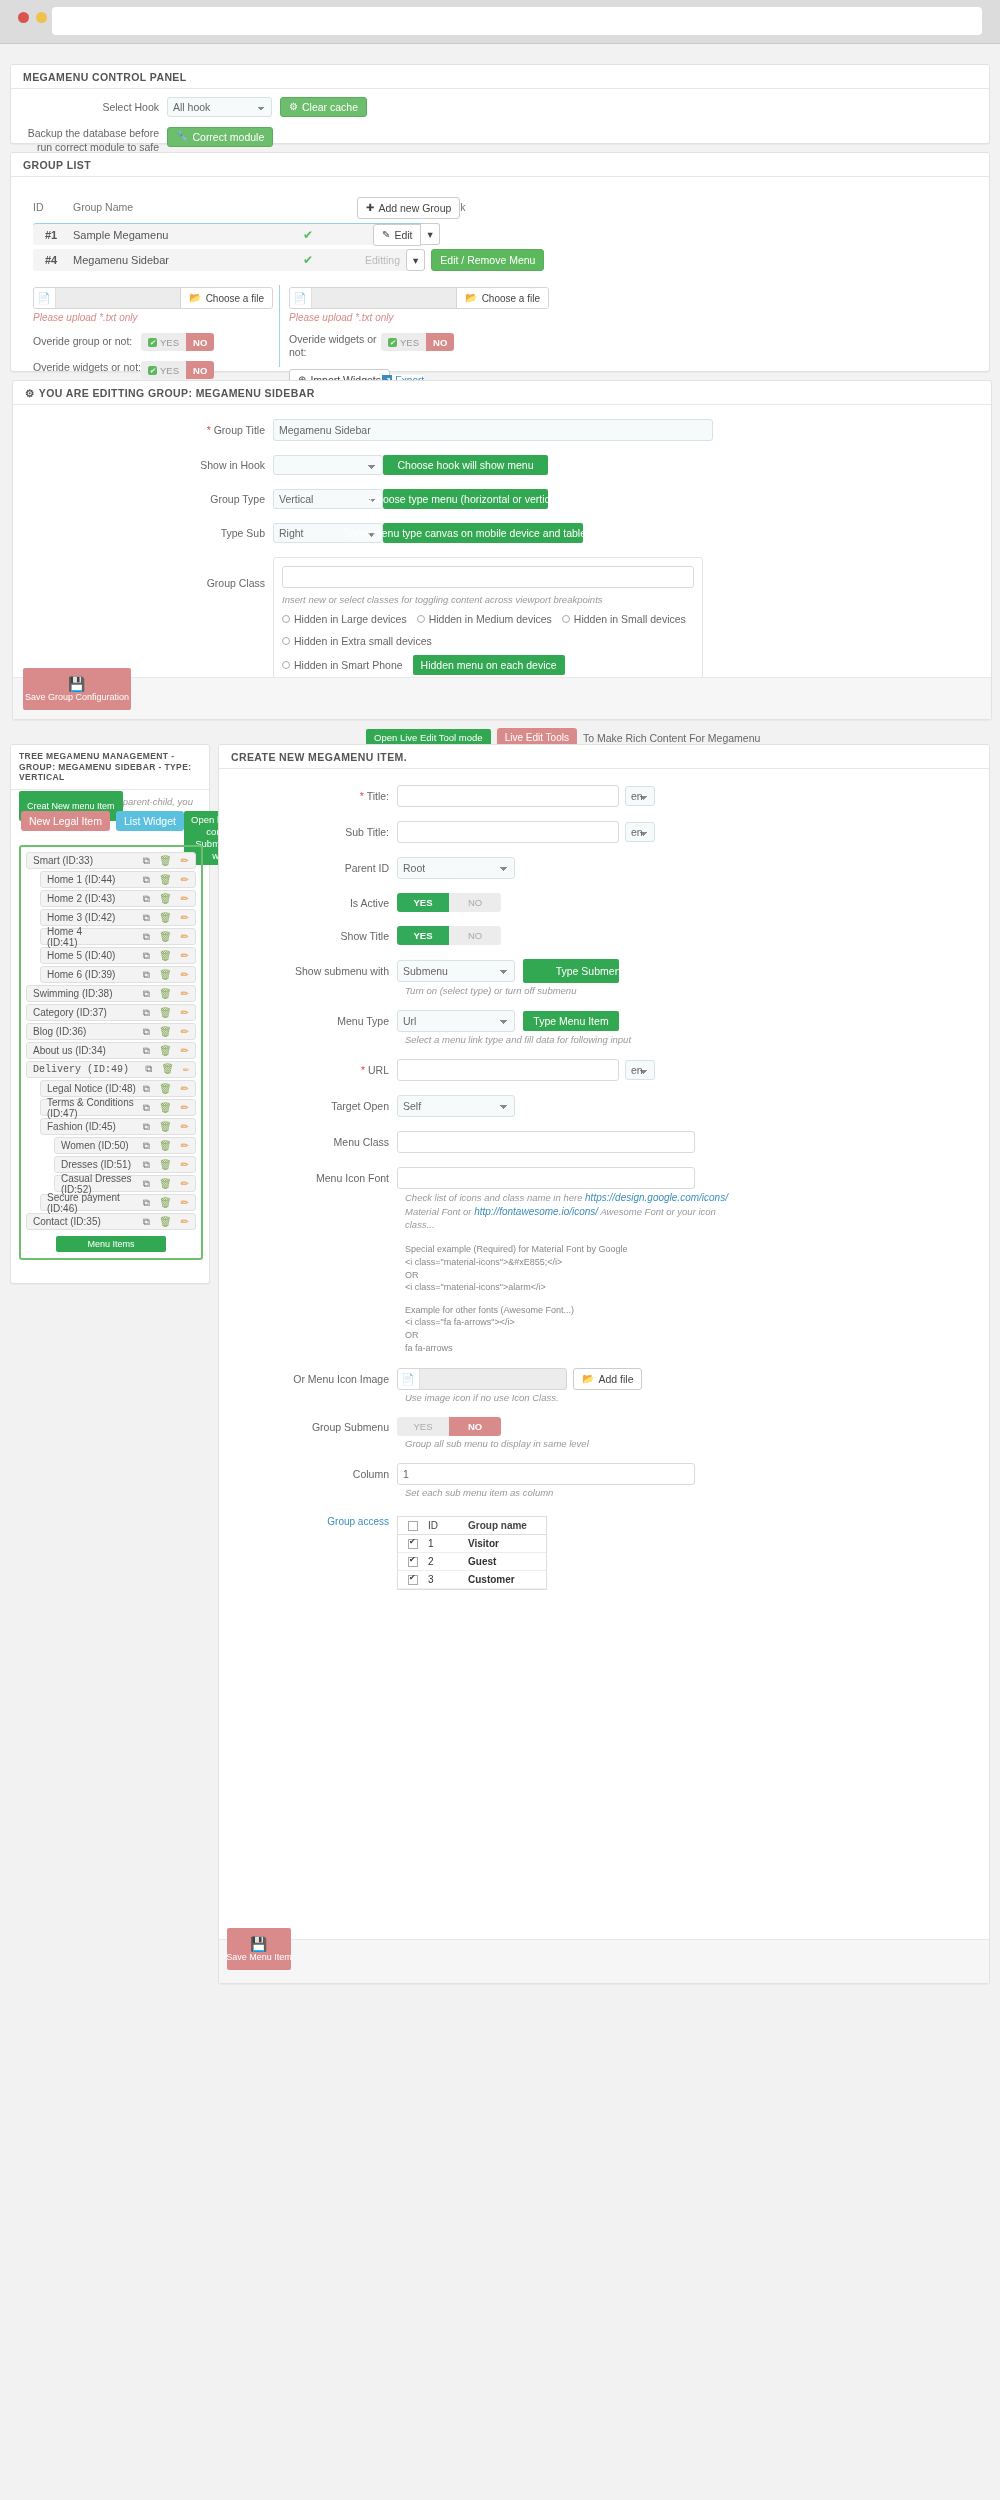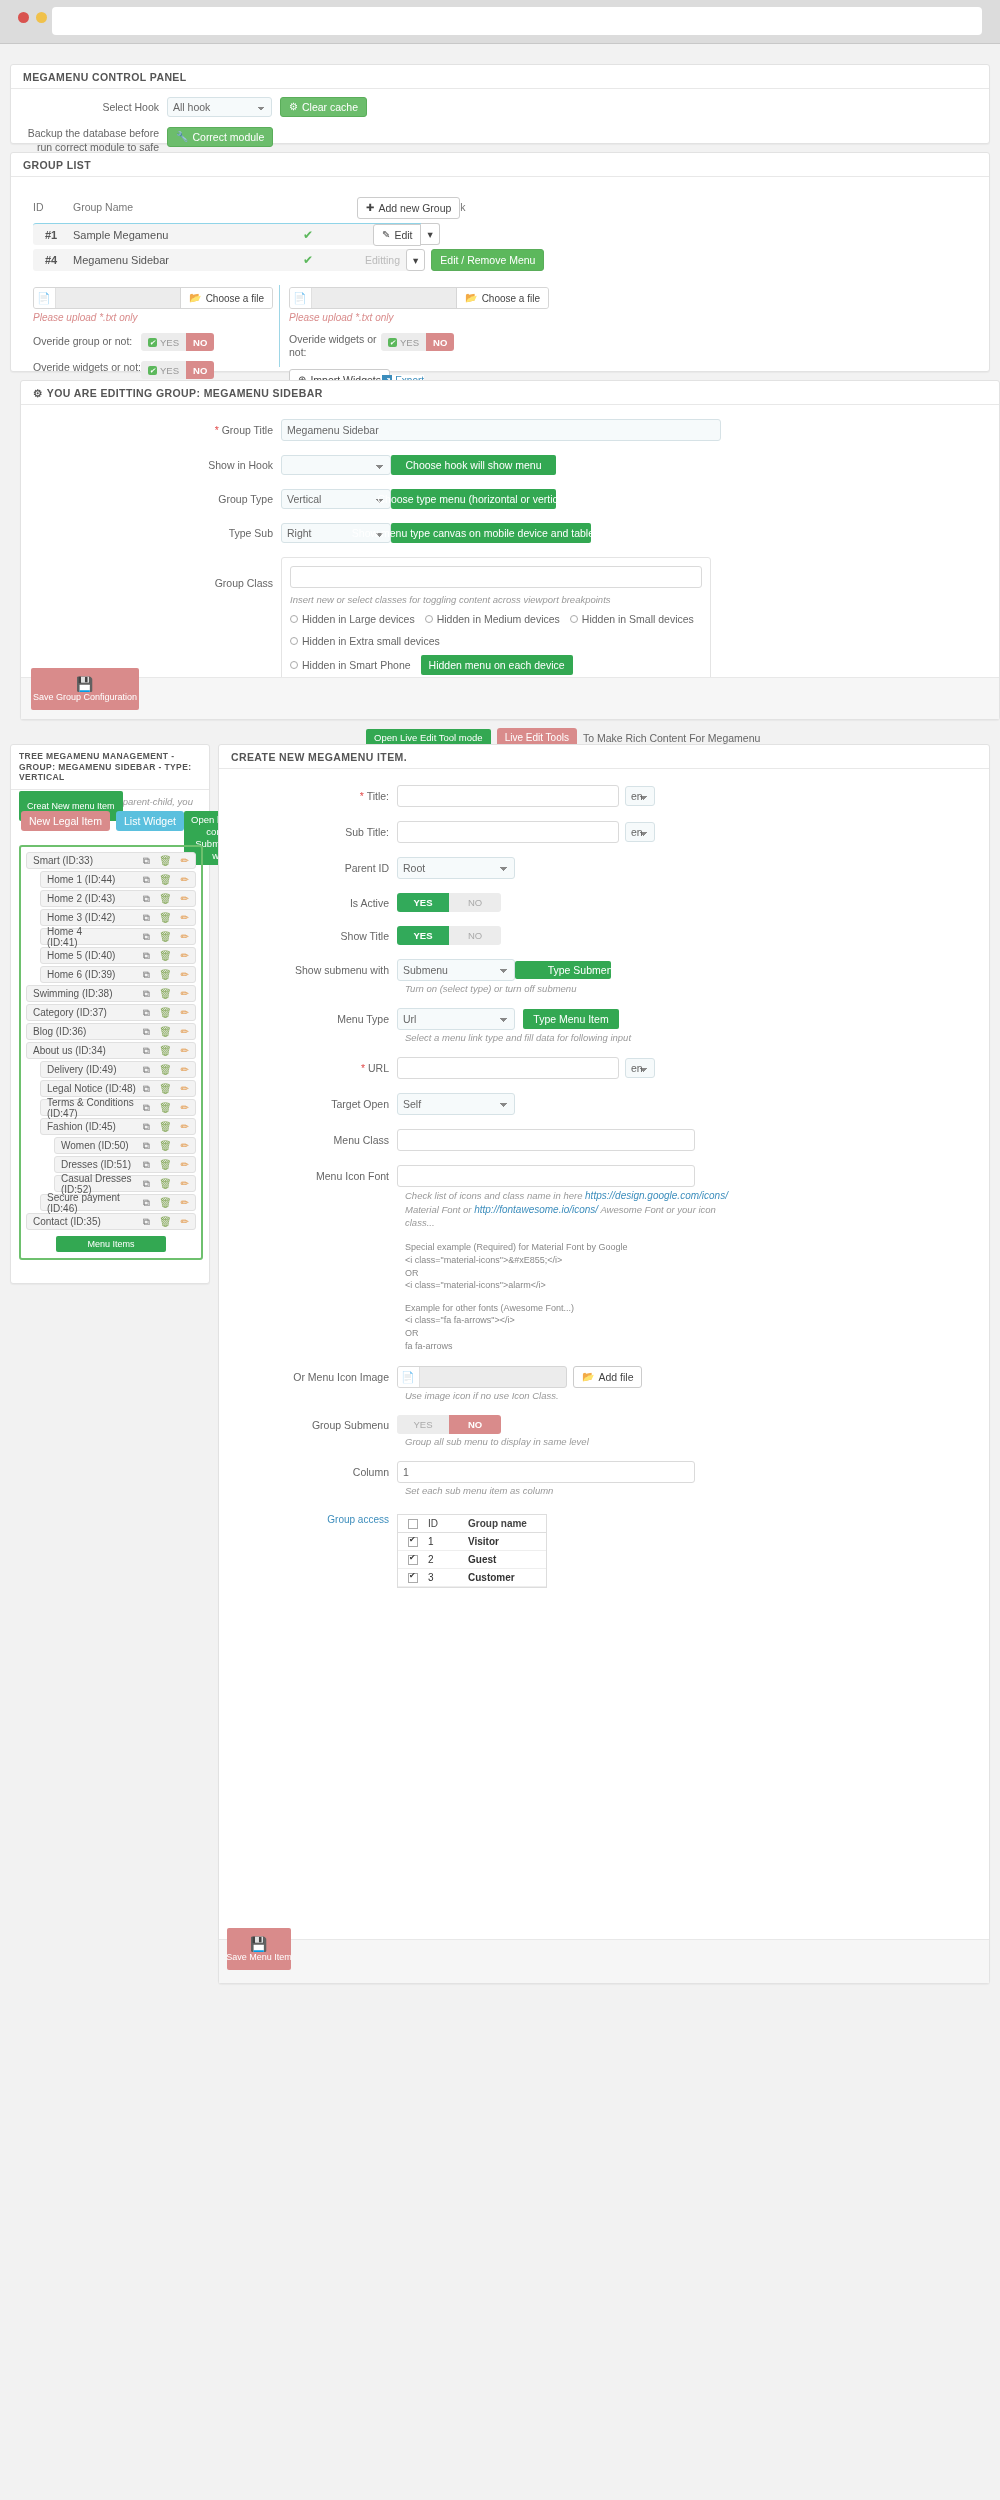--- a/index.html
+++ b/index.html
@@ -250,21 +250,21 @@
         <span class="ico" style="background:#3c8dbc;color:#fff;padding:0 1px;">↗</span>
         <span>Export</span>
       </span>
     </div>
     <div style="text-align:center; margin-top:8px; width:200px;">
       <a class="linkblue">Widgets Of Shop</a>
     </div>
   </div>
 </div>
 
-<div class="panel" style="left:20px; top:380px; width:980px; height:340px;">
+<div class="panel" style="left:12px; top:380px; width:980px; height:340px;">
   <div class="panel-head">
     <span class="gear">⚙</span><span>YOU ARE EDITTING GROUP: MEGAMENU SIDEBAR</span>
   </div>
 
   <div style="position:absolute; left:0; top:28px; width:100%;">
 
     <div style="display:flex; align-items:center; margin:10px 0;">
       <div style="width:260px; text-align:right; padding-right:8px;" class="lbl">
         <span class="req">*</span> <span>Group Title</span>
       </div>
@@ -442,21 +442,21 @@
           </span>
         </div>
         <div class="tree-item" style="margin-left: 0px;">
           <span>About us (ID:34)</span>
           <span class="tree-actions">
             <span class="ico" style="color: rgb(119, 119, 119);">⧉</span>
             <span class="ico" style="color: rgb(122, 160, 74);">🗑</span>
             <span class="ico" style="color: rgb(224, 138, 46);">✏</span>
           </span>
         </div>
-        <div class="tree-item" style="margin-left: 14px;">
+        <div class="tree-item" style=" font-family: Liberation Mono, monospace;">
           <span>Delivery (ID:49)</span>
           <span class="tree-actions">
             <span class="ico" style="color: rgb(119, 119, 119);">⧉</span>
             <span class="ico" style="color: rgb(122, 160, 74);">🗑</span>
             <span class="ico" style="color: rgb(224, 138, 46);">✏</span>
           </span>
         </div>
         <div class="tree-item" style="margin-left: 14px;">
           <span>Legal Notice (ID:48)</span>
           <span class="tree-actions">
@@ -564,21 +564,21 @@
       <div style="width:178px; text-align:right; padding-right:8px;" class="lbl">Show Title</div>
       <div class="switch" style="height:19px;">
         <span class="sw-yes on" style="width:52px;">YES</span>
         <span class="sw-no off" style="width:52px;">NO</span>
       </div>
     </div>
 
     <div style="display:flex; align-items:center; margin:14px 0 2px 0;">
       <div style="width:178px; text-align:right; padding-right:8px;" class="lbl">Show submenu with</div>
       <select style="width:118px; height:22px;"><option>Submenu</option></select>
-      <span class="btn btn-green-flat" style="height:18px; width:96px;padding-left:48px;">Type Submenu</span>
+      <span class="btn btn-green-flat" style="height:24px; margin-left:8px; width:96px;padding-left:48px;">Type Submenu</span>
     </div>
     <div style="margin-left:186px;" class="hint-gray">Turn on (select type) or turn off submenu</div>
 
     <div style="display:flex; align-items:center; margin:14px 0 2px 0;">
       <div style="width:178px; text-align:right; padding-right:8px;" class="lbl">Menu Type</div>
       <select style="width:118px; height:22px;"><option>Url</option></select>
       <span class="btn btn-green-flat" style="height:20px; margin-left:8px; width:96px;">Type Menu Item</span>
     </div>
     <div style="margin-left:186px;" class="hint-gray">Select a menu link type and fill data for following input</div>
 

